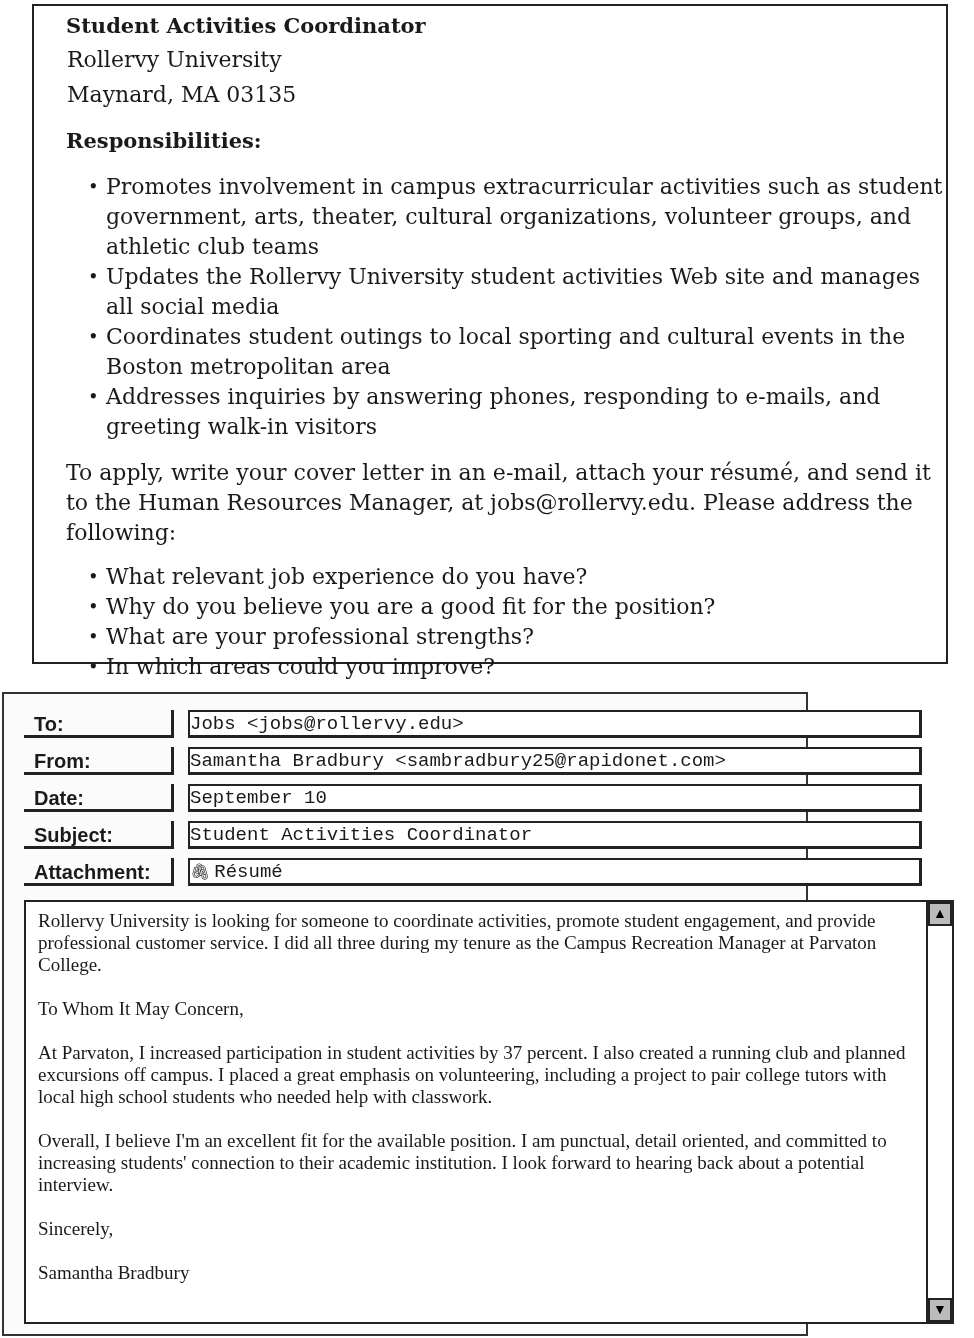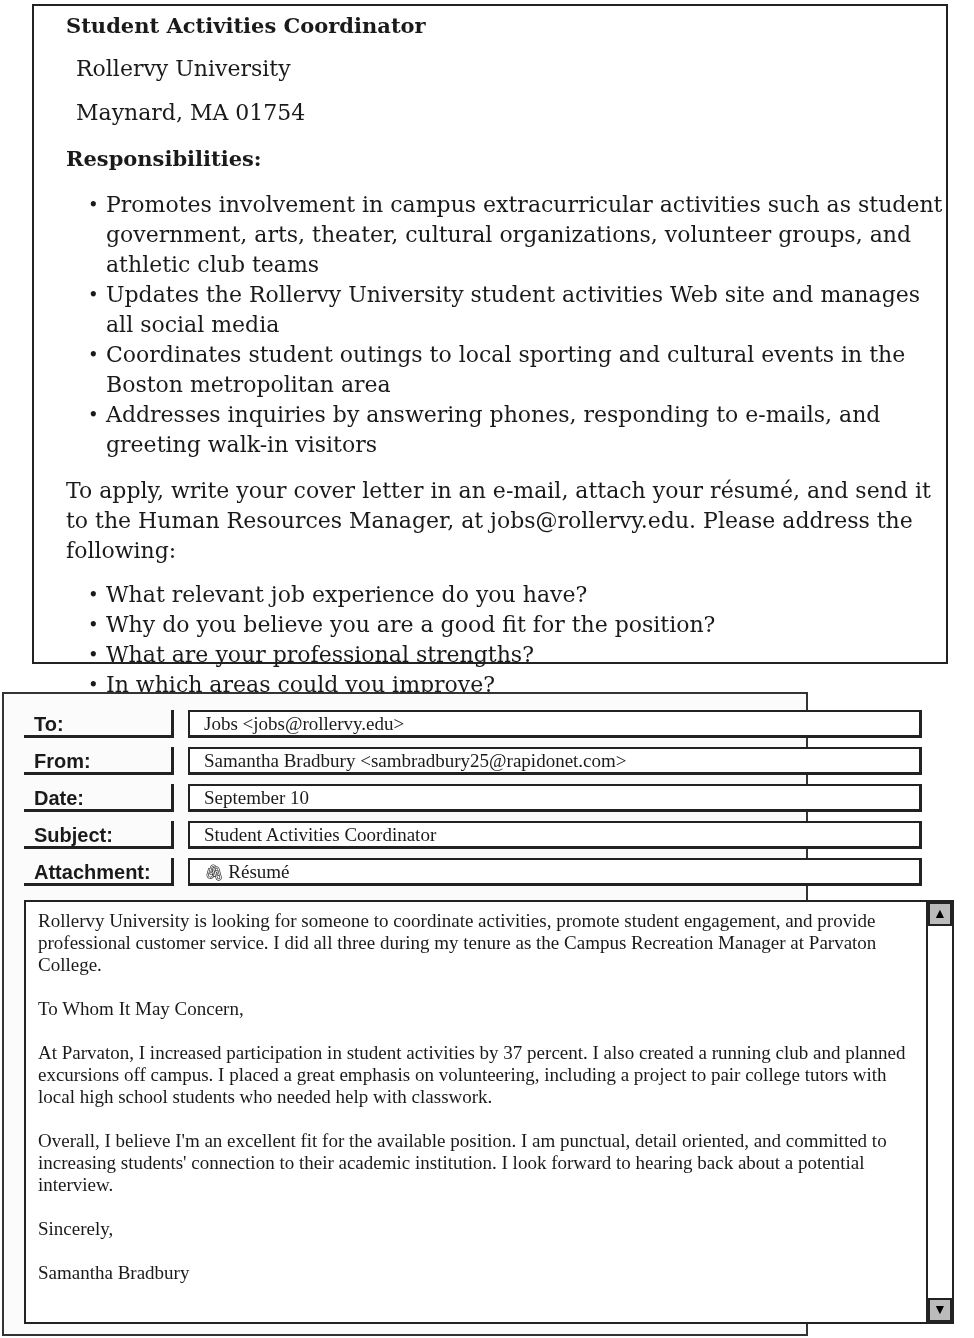--- a/index.html
+++ b/index.html
@@ -6,21 +6,21 @@
   body { width: 974px; height: 1338px; position: relative; overflow: hidden; color: #1a1a1a; }
 
   
   .posting {
     position: absolute; left: 32px; top: 4px; width: 916px; height: 660px;
     border: 2px solid #222; box-sizing: border-box;
     font-family: "DejaVu Serif", serif; font-size: 23px; line-height: 30px;
     padding: 4px 0 0 32px;
   }
   .posting .title { font-weight: bold; font-size: 21px; line-height: 32px; margin: 0; }
-  .posting .line { margin: 10px; line-height: 34px; font-size: 22px; }
+  .posting .line { margin: 1px; line-height: 34px; font-size: 22px; }
   .posting .resp-head { font-weight: bold; font-size: 21px; margin: 14px 0 16px 0; line-height: 30px; }
   .posting ul { list-style: none; margin: 0; padding: 0 0 0 22px; }
   .posting ul li { position: relative; padding-left: 18px; margin: 0; line-height: 30px; font-size: 22px; }
   .posting ul li .bullet { position: absolute; left: 0; top: 0; font-size: 18px; }
   .posting .apply { margin: 16px 0 0 0; line-height: 30px; font-size: 22px; }
   .posting .questions { margin-top: 14px; }
 
   
   .email {
     position: absolute; left: 2px; top: 692px; width: 806px; height: 644px;
@@ -31,22 +31,22 @@
   .hdr-label {
     position: absolute; left: 0; top: 0; width: 150px; height: 28px;
     font-family: "Liberation Sans", sans-serif; font-weight: bold; font-size: 20px;
     line-height: 28px; padding-left: 10px; box-sizing: border-box;
     border-right: 3px solid #222; border-bottom: 3px solid #222;
   }
   .hdr-field {
     position: absolute; left: 164px; top: 0; width: 734px; height: 28px;
     border: 2px solid #222; box-sizing: border-box; background: #fff;
     border-right-width: 3px; border-bottom-width: 3px;
-    font-family: Liberation Serif, serif; font-size: 19px; line-height: 24px;
-    padding-left: 14px; white-space: nowrap;
+    font-family: Liberation Mono, monospace; font-size: 19px; line-height: 24px;
+    white-space: nowrap;
   }
   .clip-icon { display: inline-block; font-size: 16px; margin-right: 4px; }
 
   .body-box {
     position: absolute; left: 20px; top: 206px; width: 930px; height: 424px;
     border: 2px solid #222; box-sizing: border-box; background: #fff;
   }
   .body-text {
     position: absolute; left: 12px; top: 8px; width: 880px;
     font-family: "Liberation Serif", serif; font-size: 19px; line-height: 22px;
@@ -63,21 +63,21 @@
   }
   .scroll-up { top: 0; }
   .scroll-down { bottom: 0; }
 </style>
 </head>
 <body>
 
 <div class="posting">
   <p class="title">Student Activities Coordinator</p>
   <p class="line">Rollervy University</p>
-  <p class="line">Maynard, MA 01754</p>
+  <p class="line">Maynard, MA 03135</p>
   <p class="resp-head">Responsibilities:</p>
   <ul>
     <li><span class="bullet">•</span><span>Promotes involvement in campus extracurricular activities such as student government, arts, theater, cultural organizations, volunteer groups, and athletic club teams</span></li>
     <li><span class="bullet">•</span><span>Updates the Rollervy University student activities Web site and manages all social media</span></li>
     <li><span class="bullet">•</span><span>Coordinates student outings to local sporting and cultural events in the Boston metropolitan area</span></li>
     <li><span class="bullet">•</span><span>Addresses inquiries by answering phones, responding to e-mails, and greeting walk-in visitors</span></li>
   </ul>
   <p class="apply">To apply, write your cover letter in an e-mail, attach your résumé, and send it to the Human Resources Manager, at jobs@rollervy.edu. Please address the following:</p>
   <ul class="questions">
     <li><span class="bullet">•</span><span>What relevant job experience do you have?</span></li>

